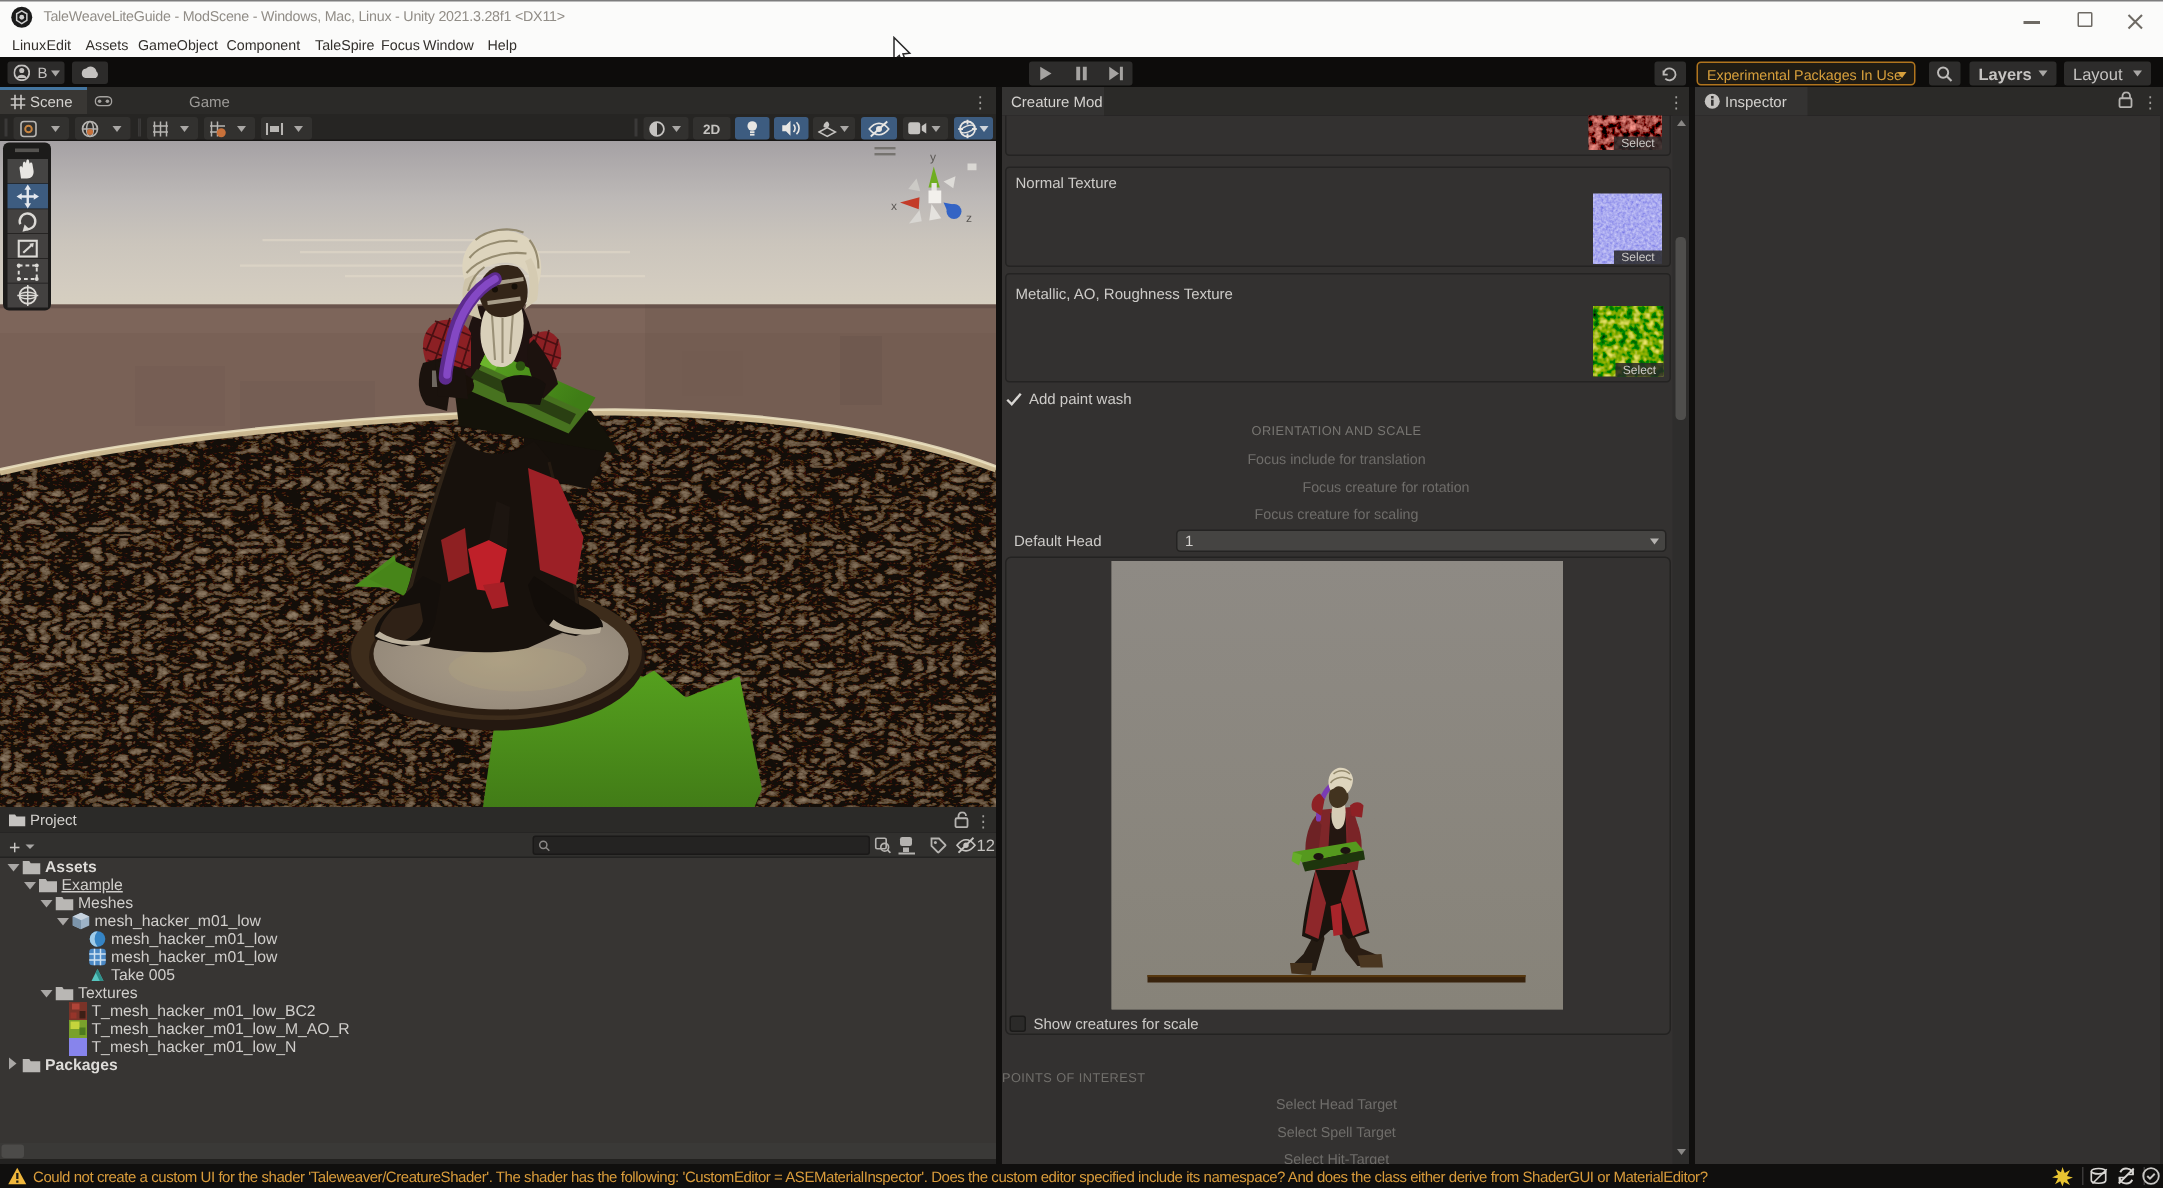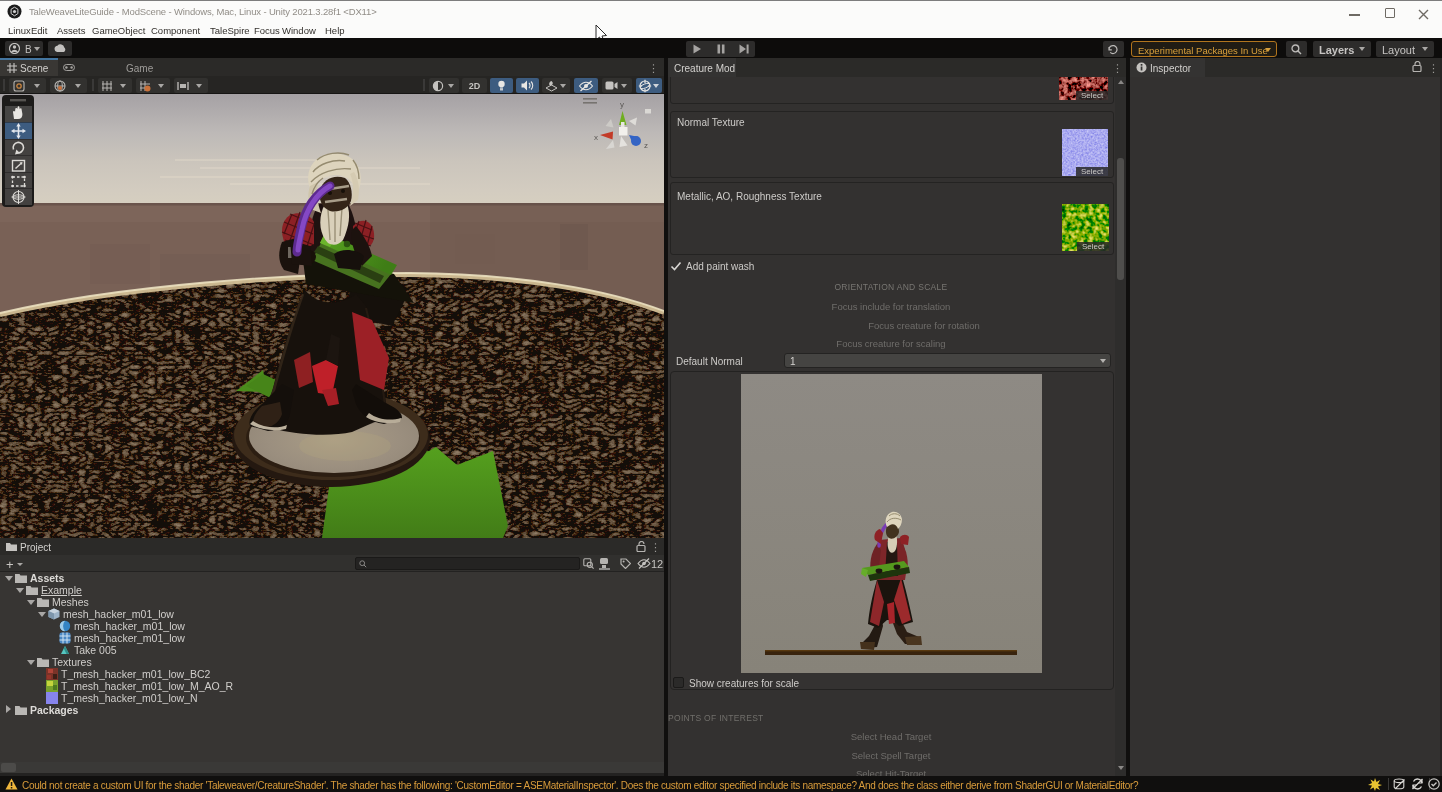--- a/index.html
+++ b/index.html
@@ -550,21 +550,21 @@
     <svg class="abs" style="left:670px;top:261px;" width="12" height="11" viewBox="0 0 12 11">
       <path d="M1.5 5.5 L4.5 8.5 L10.5 1.5" fill="none" stroke="#d8d6d3" stroke-width="1.6"></path>
     </svg>
     <div class="abs txt" style="left:686px;top:261px;font-size:10px;color:#cdcbc8;">Add paint wash</div>
 
     <div class="abs txt" style="left:668px;top:282px;width:446px;text-align:center;font-size:8.5px;letter-spacing:0.3px;color:#787672;">ORIENTATION AND SCALE</div>
     <div class="abs txt" style="left:668px;top:301px;width:446px;text-align:center;font-size:9.5px;color:#6f6d6a;">Focus include for translation</div>
     <div class="abs txt" style="left:668px;top:320px;width:446px;text-align:center;font-size:9.5px;color:#6f6d6a;margin-left:33px;">Focus creature for rotation</div>
     <div class="abs txt" style="left:668px;top:338px;width:446px;text-align:center;font-size:9.5px;color:#6f6d6a;">Focus creature for scaling</div>
 
-    <div class="abs txt" style="left:676px;top:356px;font-size:10px;color:#cdcbc8;">Default Normal</div>
+    <div class="abs txt" style="left:676px;top:356px;font-size:10px;color:#cdcbc8;">Default Head</div>
     <div class="abs" style="left:784px;top:353px;width:327px;height:15px;background:#454442;border:1px solid #242322;border-radius:3px;"></div>
     <div class="abs txt" style="left:790px;top:356px;font-size:10px;color:#d5d3d0;">1</div>
     <div class="abs" style="left:1100px;top:359px;width:0;height:0;border-left:3.5px solid transparent;border-right:3.5px solid transparent;border-top:4px solid #b5b3b0;"></div>
 
     <div class="abs" style="left:670px;top:371px;width:444px;height:319px;border:1px solid #232221;border-radius:4px;background:#343231;"></div>
     <div class="abs" style="left:741px;top:374px;width:301px;height:299px;background:#8b8780;"></div>
     <svg id="prevchar" class="abs" style="left:741px;top:374px;" width="301" height="299" viewBox="0 0 301 299">
       <defs>
         <linearGradient id="pbg" x1="0" y1="0" x2="0" y2="1">
           <stop offset="0" stop-color="#8e8a84"></stop>

